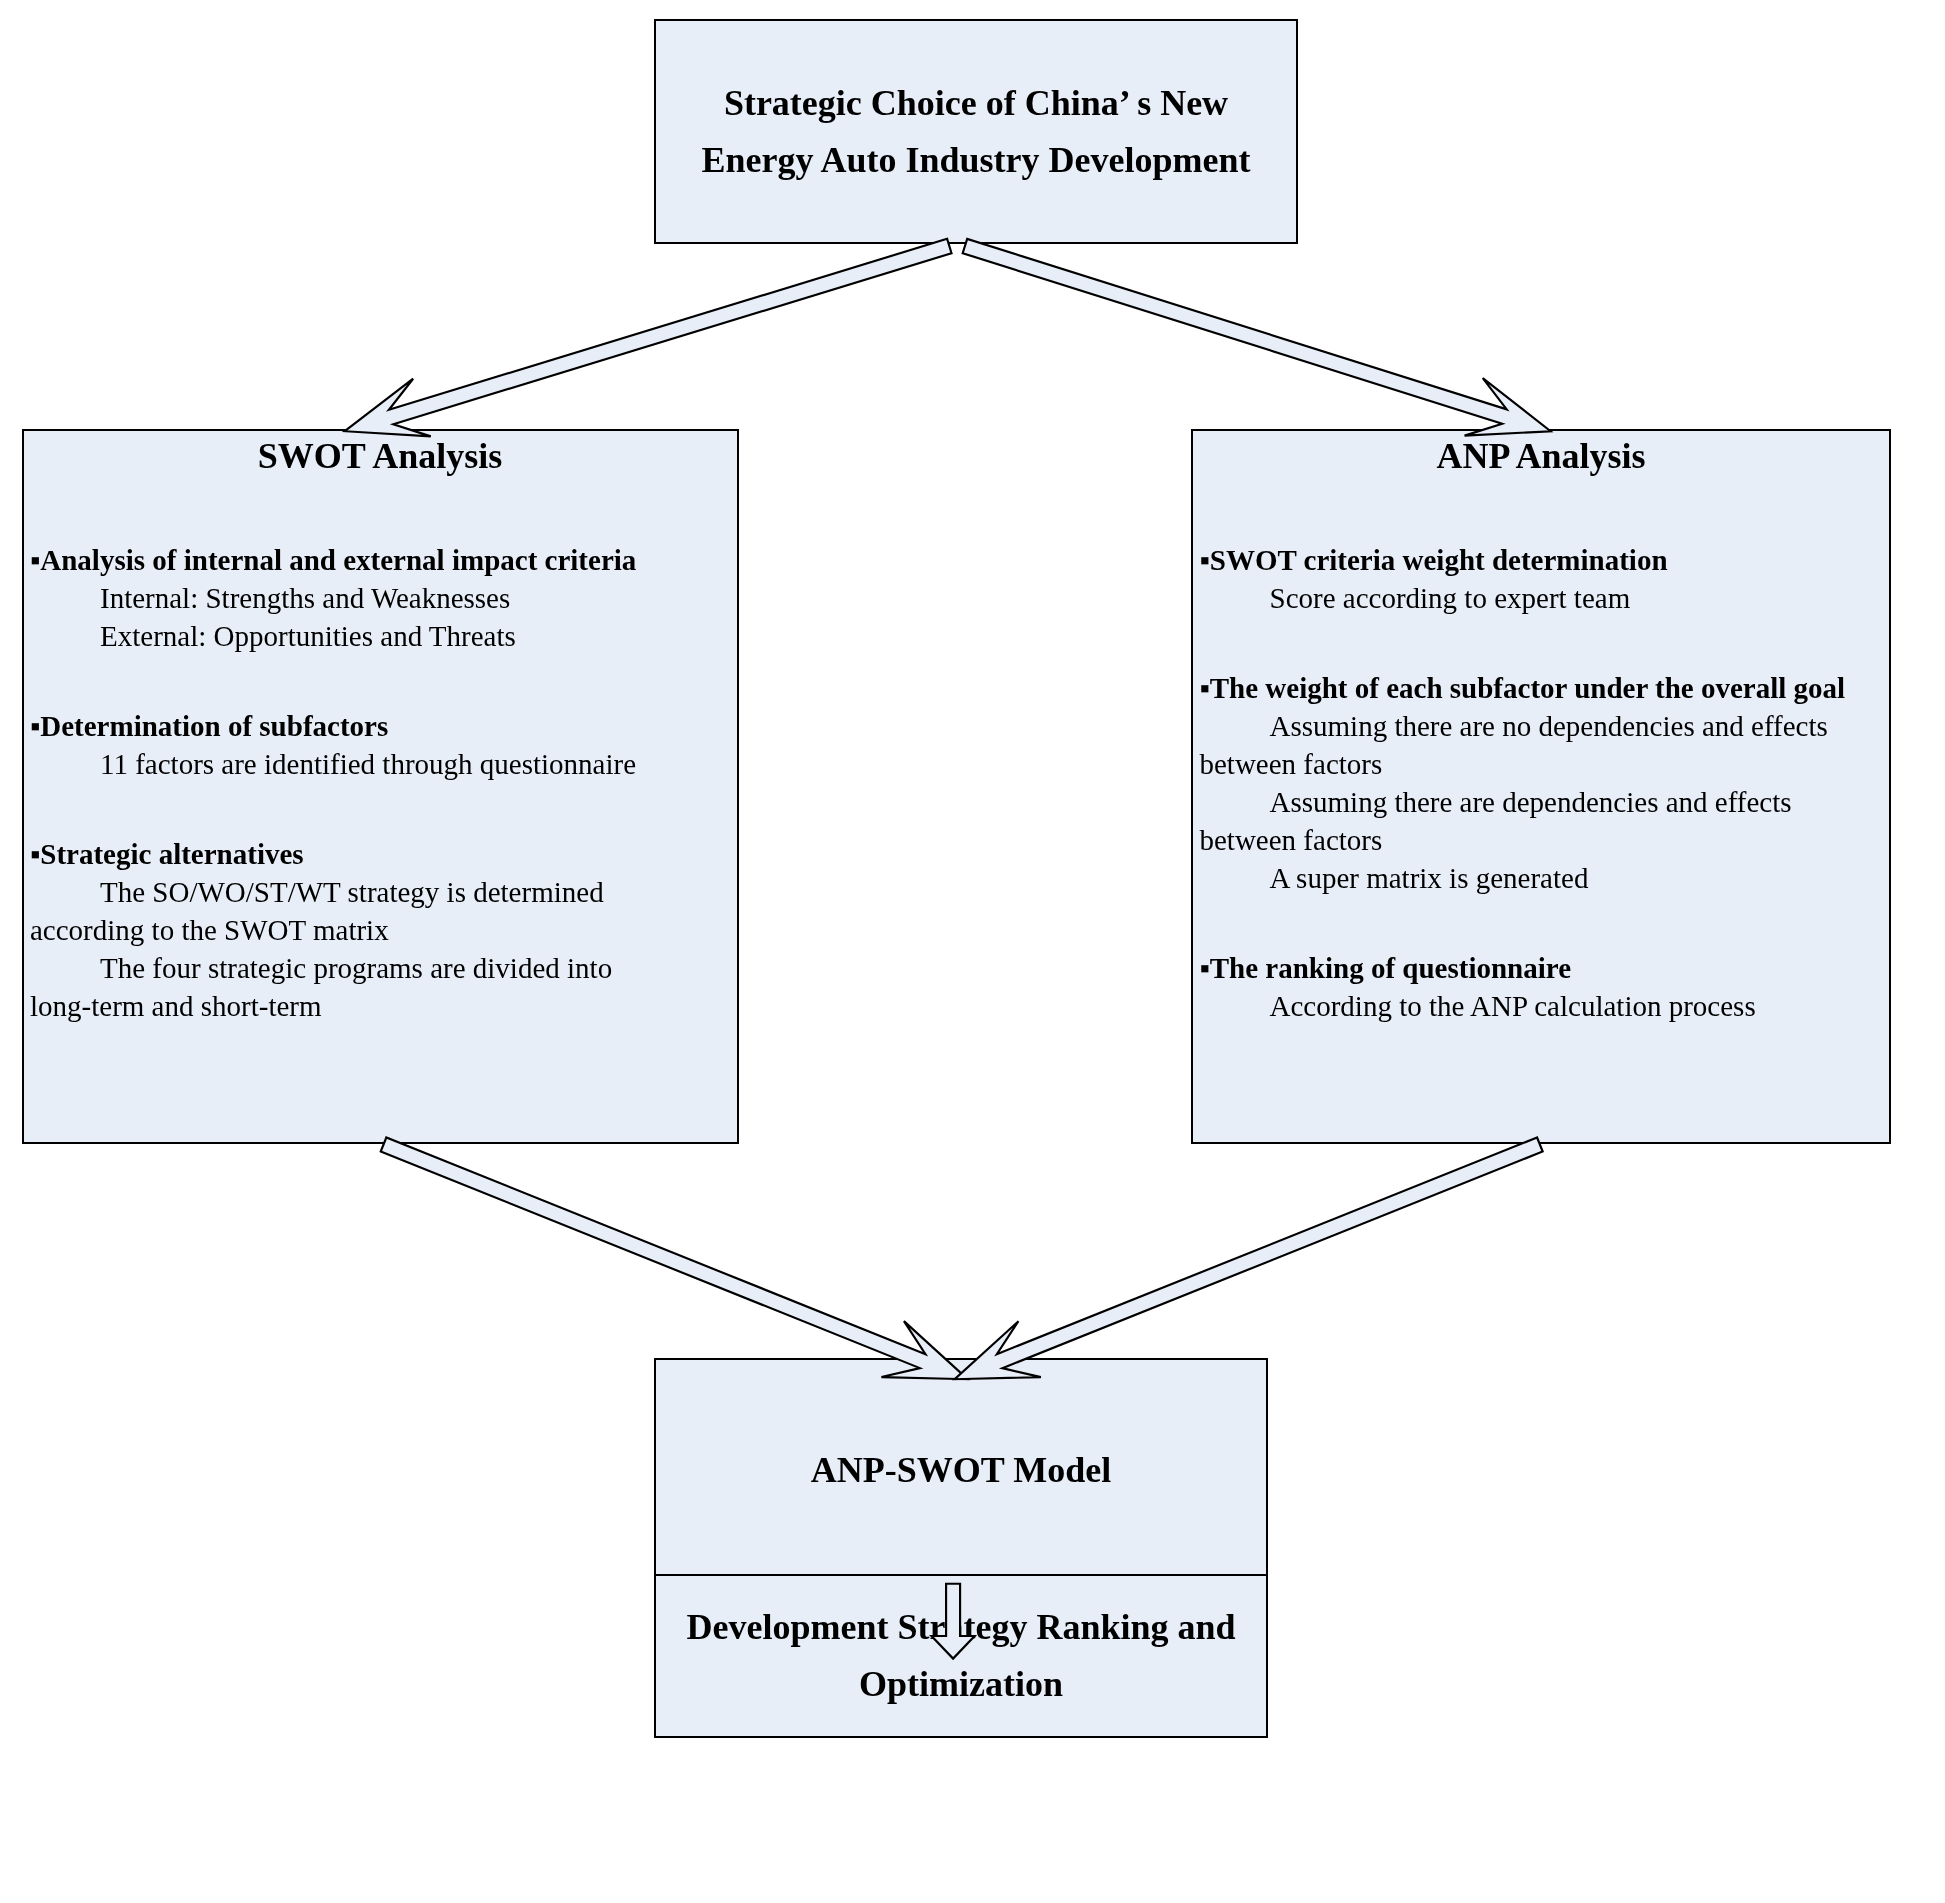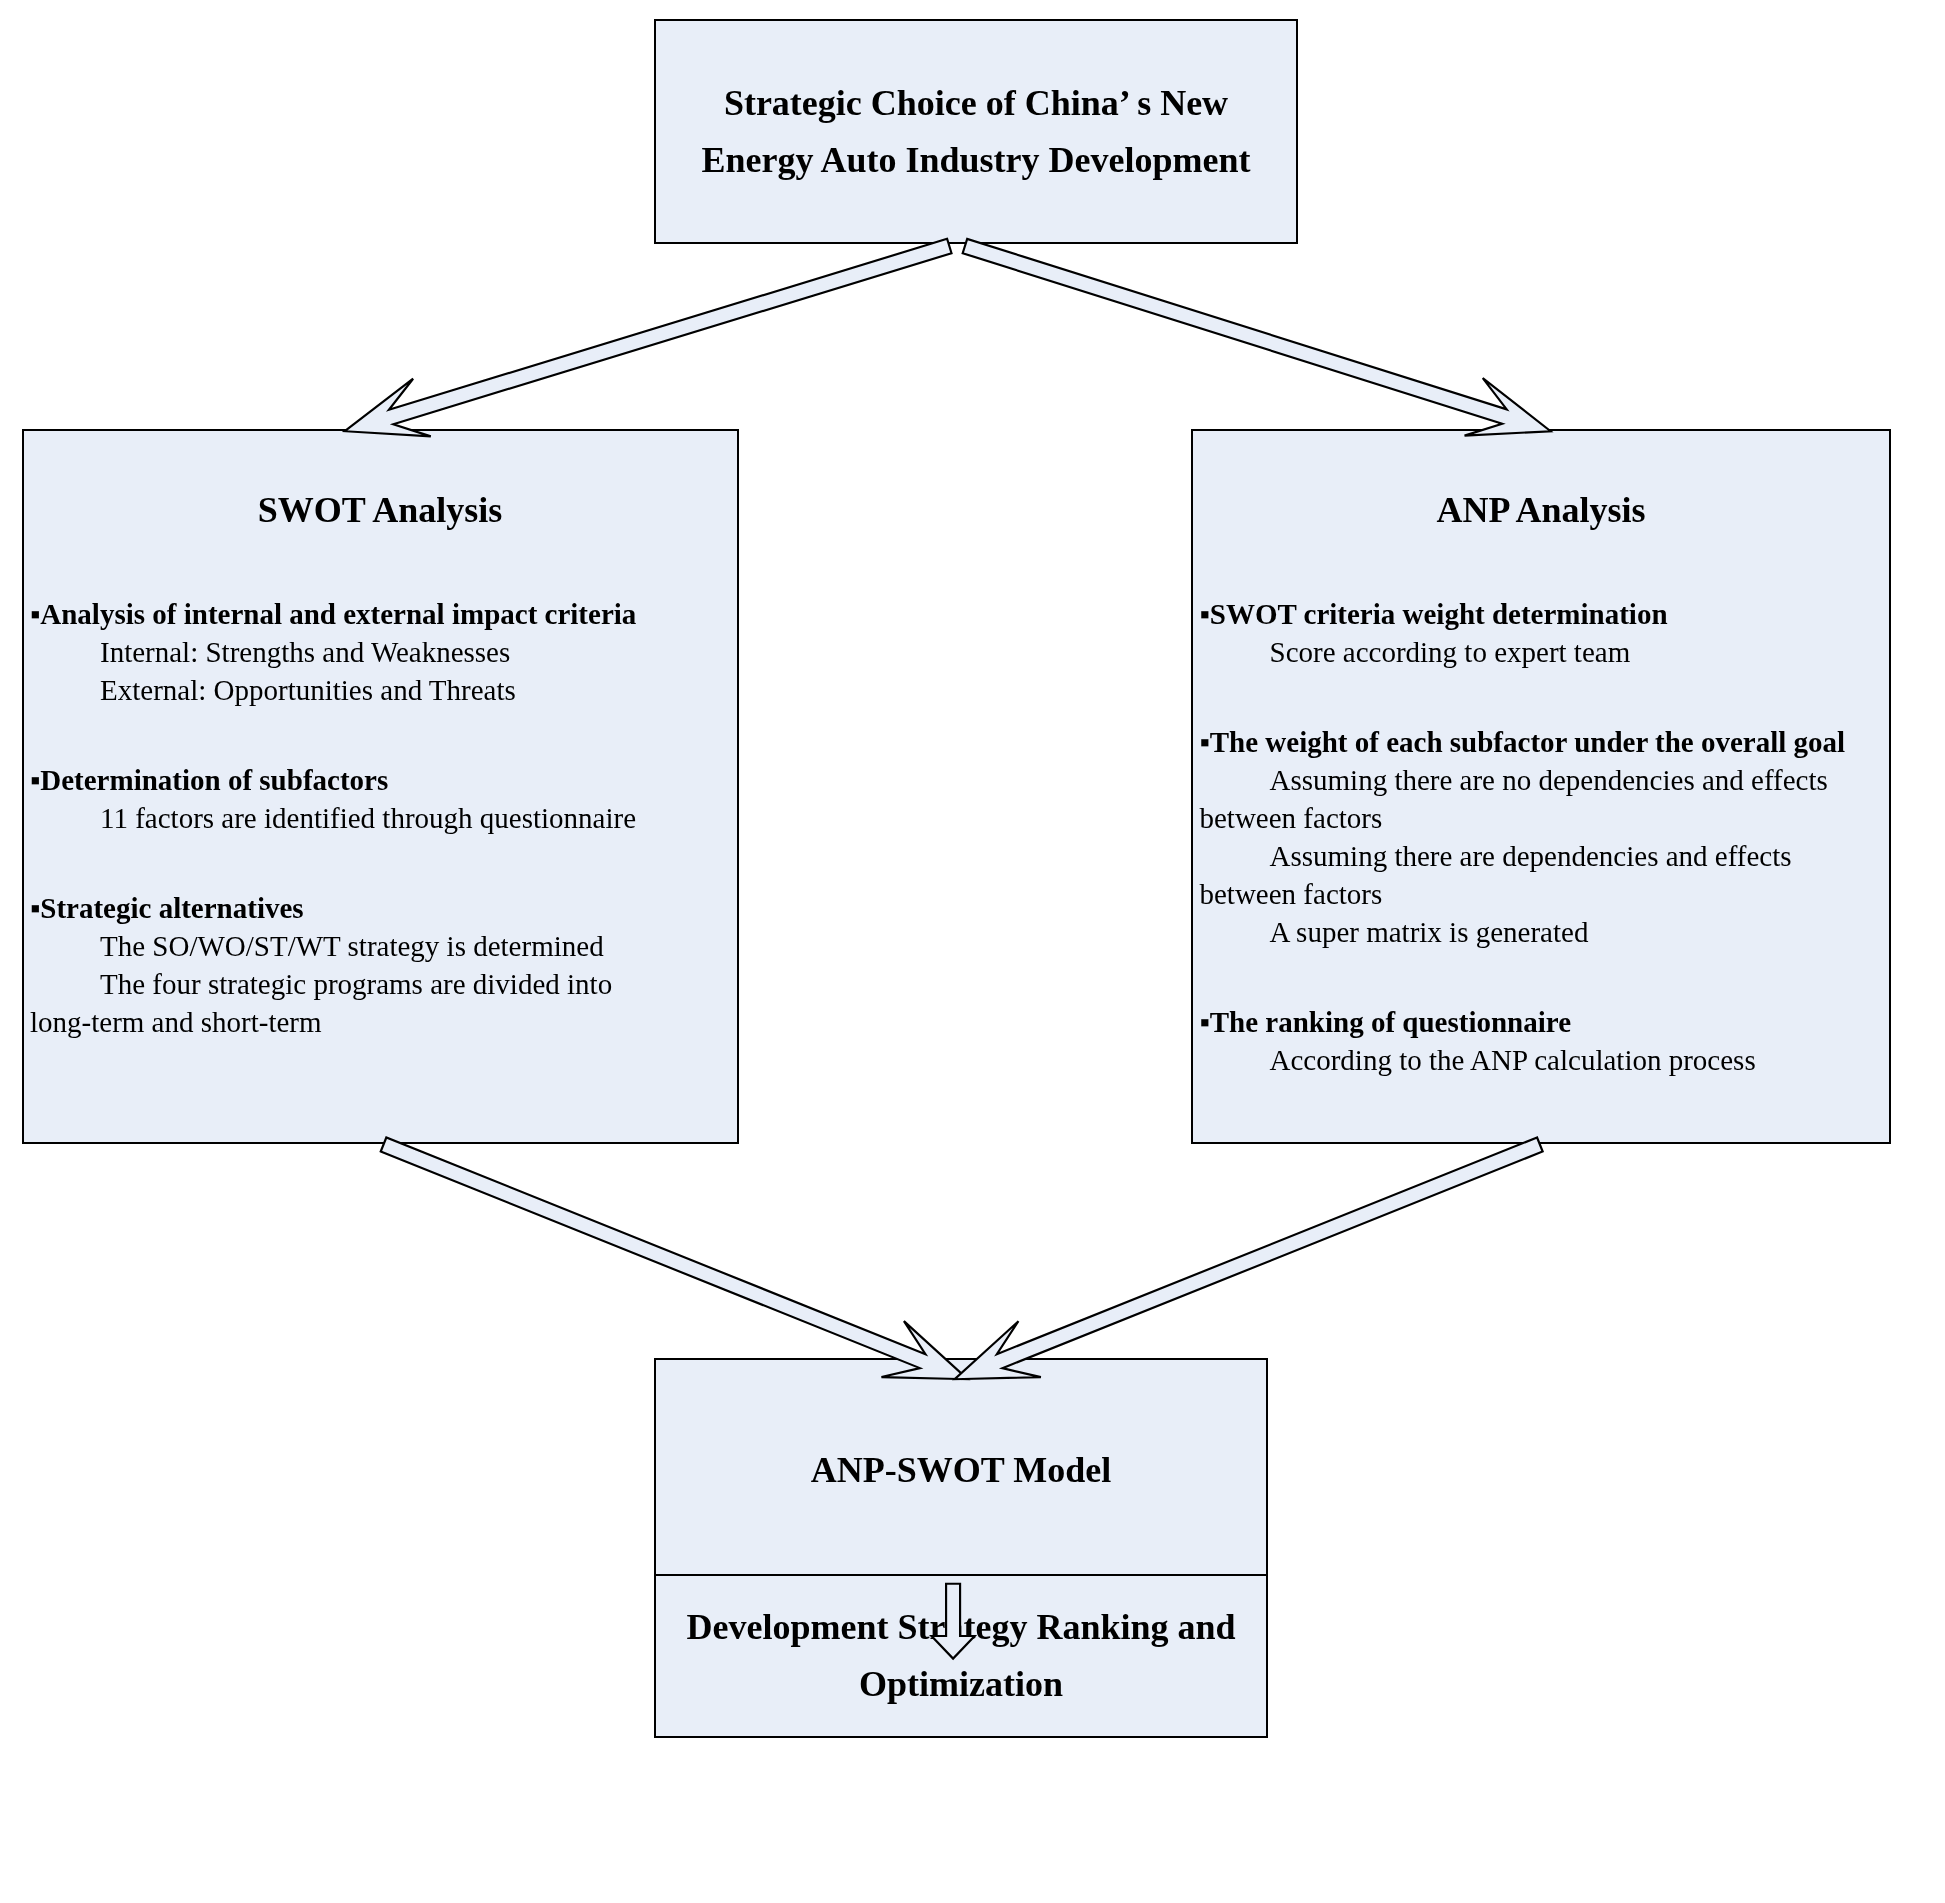--- a/index.html
+++ b/index.html
@@ -29,21 +29,21 @@
   .box-model  {left:654px;top:1358px;width:614px;height:225px;}
   .box-result {left:654px;top:1574px;width:614px;height:164px;}
 
   .ctr{display:flex;flex-direction:column;justify-content:center;align-items:center;height:100%;}
   .tline{
     font-size:36px;font-weight:bold;line-height:57px;
     text-align:center;white-space:nowrap;
   }
   .btitle{
     font-size:36px;font-weight:bold;line-height:50px;
-    margin-top:54px;text-align:center;white-space:nowrap;
+    text-align:center;white-space:nowrap;
   }
   .bbody{margin-top:60px;padding:0 6.5px;font-size:29px;}
   .sec + .sec{margin-top:52px;}
   .ln{line-height:38px;white-space:nowrap;}
   .hd{font-weight:bold;}
   .ind{padding-left:70px;}
 
   .arrows{
     position:absolute;left:0;top:0;width:1946px;height:1903px;
     z-index:5;pointer-events:none;
@@ -75,20 +75,21 @@
         <div class="ln ind">Internal: Strengths and Weaknesses</div>
         <div class="ln ind">External: Opportunities and Threats</div>
       </div>
       <div class="sec">
         <div class="ln hd">▪Determination of subfactors</div>
         <div class="ln ind">11 factors are identified through questionnaire</div>
       </div>
       <div class="sec">
         <div class="ln hd">▪Strategic alternatives</div>
         <div class="ln ind">The SO/WO/ST/WT strategy is determined</div>
+        <div class="ln">according to the SWOT matrix</div>
         <div class="ln ind">The four strategic programs are divided into</div>
         <div class="ln">long-term and short-term</div>
       </div>
     </div>
   </div>
 
   <div class="box box-anp">
     <div class="btitle">ANP Analysis</div>
     <div class="bbody">
       <div class="sec">

